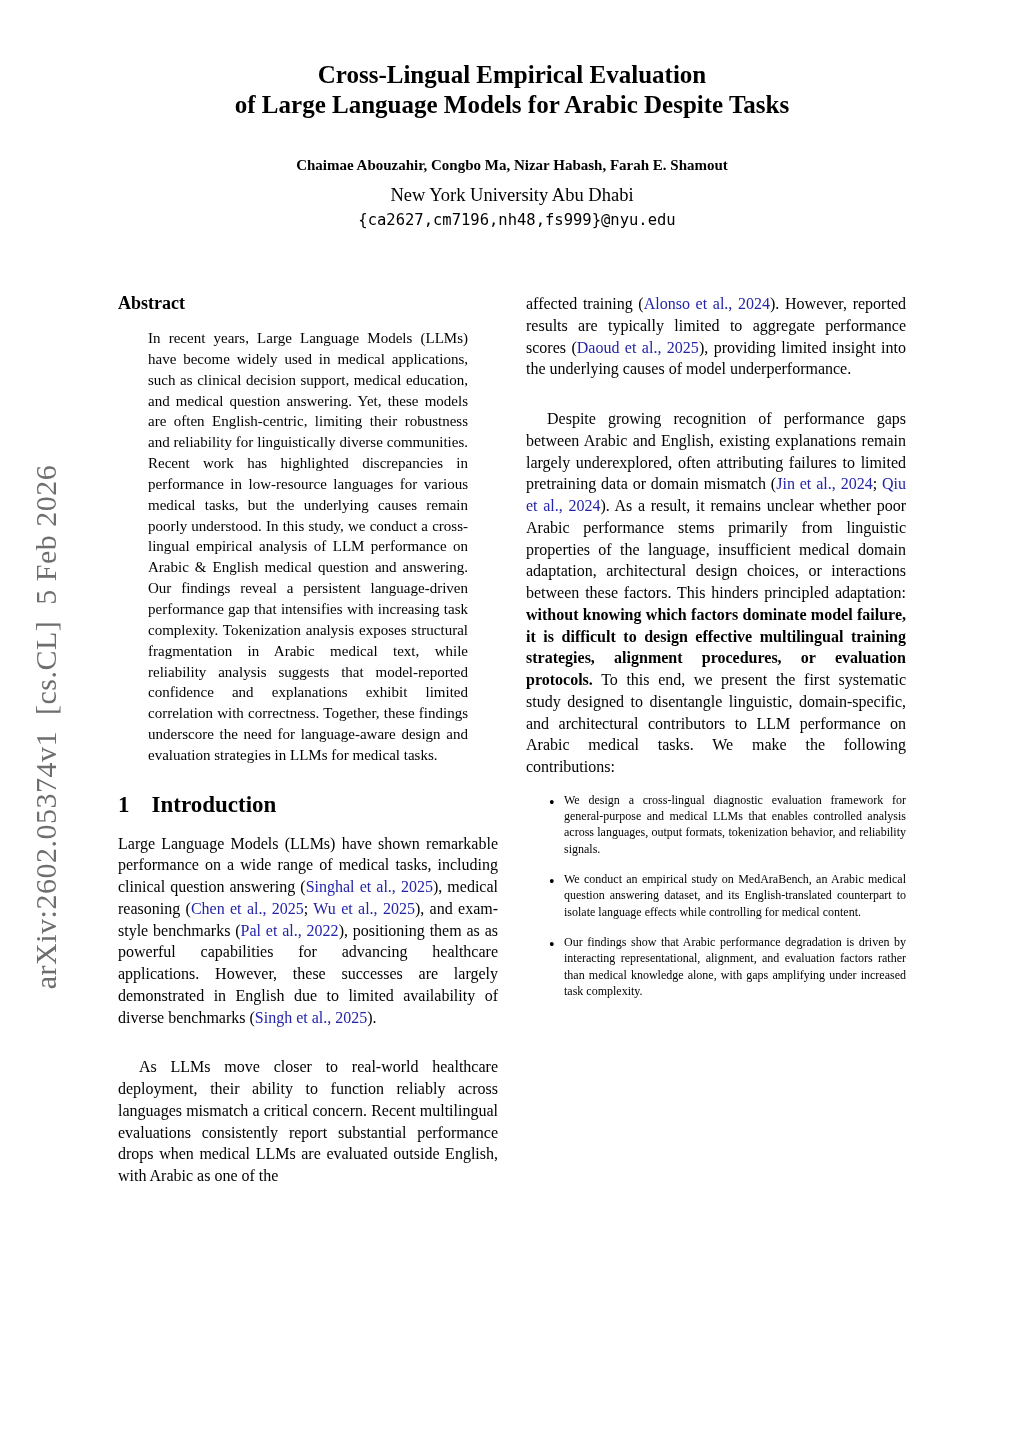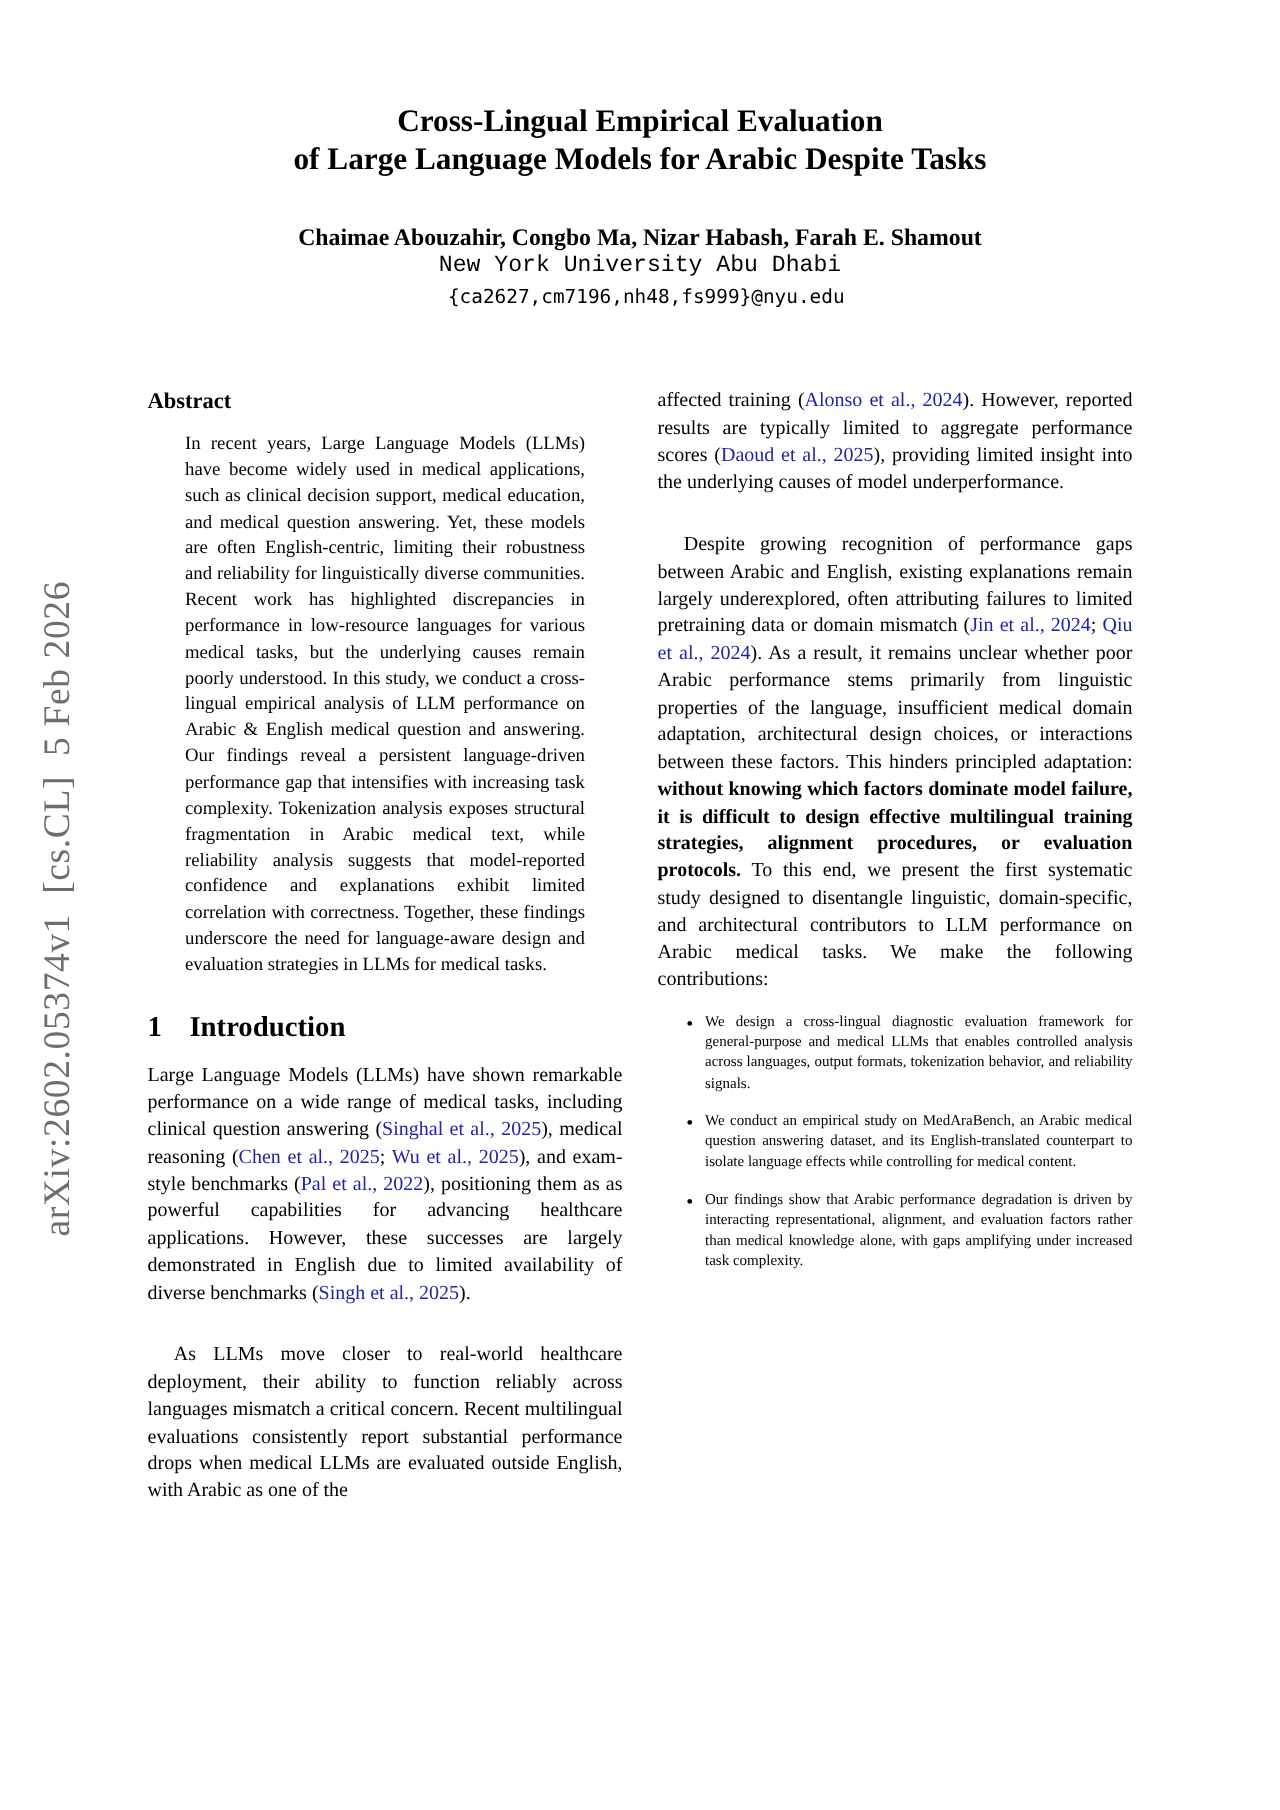--- a/index.html
+++ b/index.html
@@ -16,36 +16,36 @@
     position: absolute;
     top: 727px;
     left: 46px;
     transform: translate(-50%, -50%) rotate(-90deg);
     white-space: pre;
     font-size: 30px;
     color: var(--watermark-color, #6e6e6e);
     letter-spacing: 0.5px;
   }
   .titleblock {
-    padding-top: 83px;
+    padding-top: 60px;
     text-align: center;
   }
   .paper-title {
     font-size: 25px;
     font-weight: bold;
     line-height: 1.18;
   }
   .authors {
     margin-top: 38px;
-    font-size: 19px;
+    font-size: 15px;
     font-weight: bold;
   }
   .affiliation {
+    margin-top: 11px;
     font-size: 18.5px;
-    font-family: Liberation Mono, monospace;
   }
   .email {
     margin-top: 5px;
     font-family: "DejaVu Sans Mono", "Liberation Mono", monospace;
     font-size: 15.5px;
     margin-left: 10px;
   }
   .columns {
     margin-top: 64px;
     padding: 0 118px;

